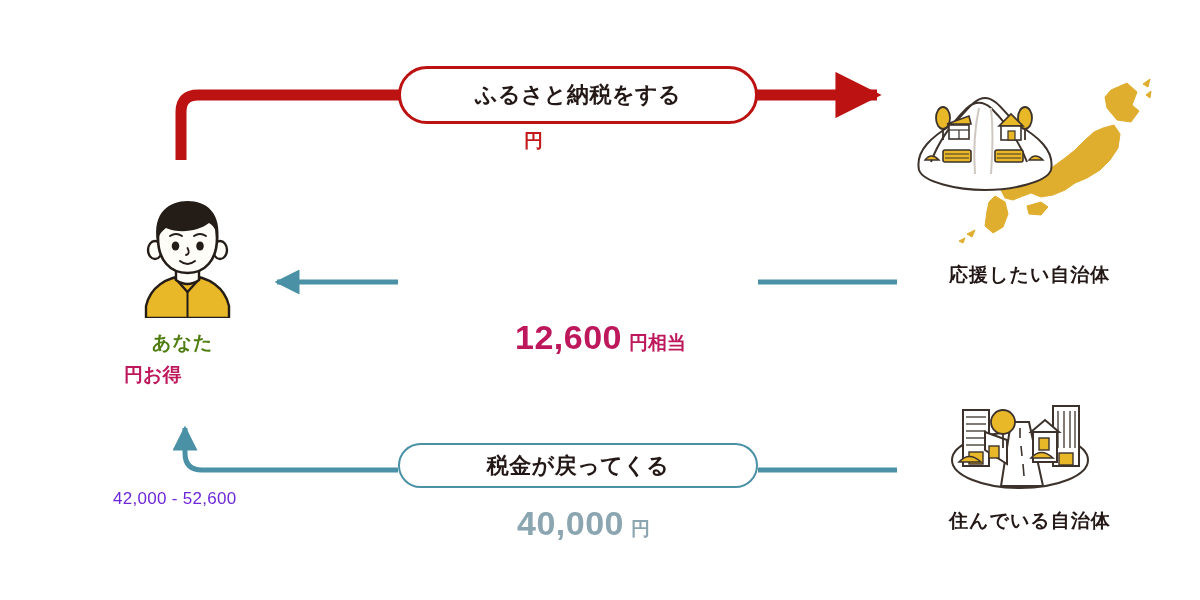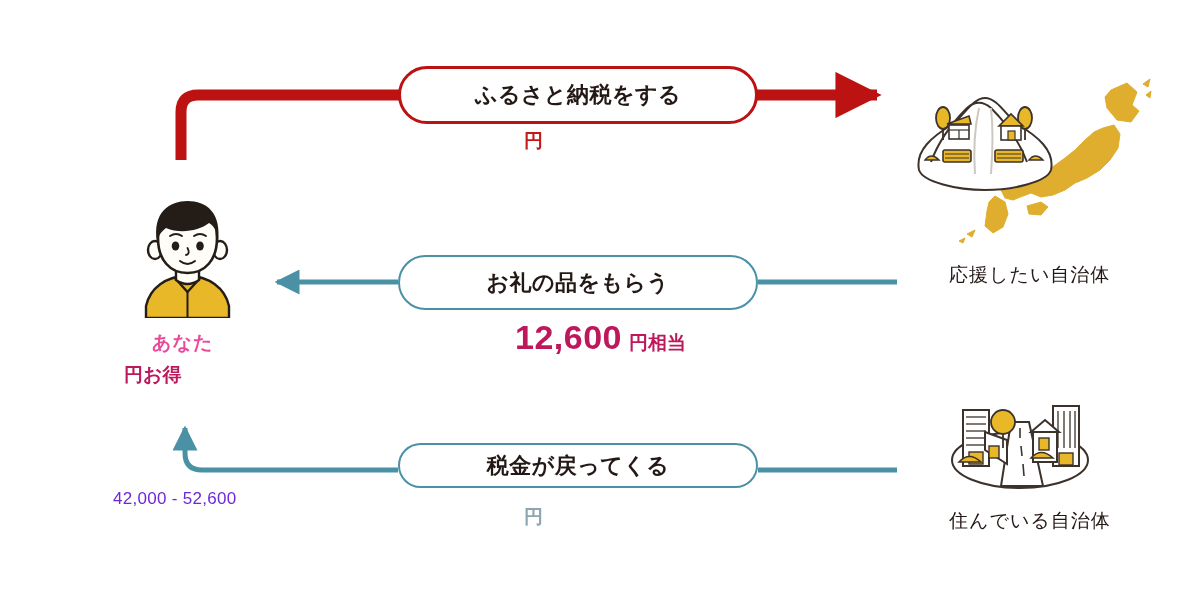--- a/index.html
+++ b/index.html
@@ -43,25 +43,25 @@
     font-size:16px;color:#9fb3bc;letter-spacing:.2px;
   }
   .rangelbl{
     position:absolute;white-space:nowrap;
     font-size:17px;color:#6d28d9;letter-spacing:.3px;
   }
 
   
   .figlabel{
     position:absolute;white-space:nowrap;
-    font-size:19px;font-weight:400;color:#231815;letter-spacing:1px;
+    font-size:19px;font-weight:700;color:#231815;letter-spacing:1px;
   }
   .you-label{
     position:absolute;white-space:nowrap;
-    font-size:19px;font-weight:700;color:#ec4899;letter-spacing:1px;font-family:Liberation Mono, monospace;
+    font-size:19px;font-weight:700;color:#4d7c0f;letter-spacing:1px;font-family:Liberation Mono, monospace;
   }
 </style>
 </head>
 <body>
 
 <div id="stage">
 
   <svg id="wires" viewBox="0 0 1200 600">
     <defs>
       <marker id="arrow-red" viewBox="0 0 10 10" refX="9" refY="5" markerWidth="4.2" markerHeight="4.2" orient="auto-start-reverse">
@@ -82,32 +82,30 @@
     <path d="M398,470 L202,470 Q185,470 185,453 L185,428" fill="none" stroke="#4a91a5" stroke-width="5" marker-end="url(#arrow-teal)"></path>
   </svg>
 
   <div class="pill pill-red" style="left:398px;top:66px;width:360px;height:58px;">
     <span>ふるさと納税をする</span>
   </div>
   <div class="amount amt-red" style="left:517px;top:128px;">
     <span class="unit">円</span>
   </div>
 
-  <div class="pill pill-teal" style="left:398px;top:255px;width:360px;height:55px;">
-    <span>お礼の品をもらう</span>
-  </div>
   <div class="amount amt-teal" style="left:515px;top:318px;">
     <span class="num">12,600</span>
     <span class="unit">円相当</span>
   </div>
 
   <div class="pill pill-teal" style="left:398px;top:443px;width:360px;height:45px;">
     <span>税金が戻ってくる</span>
   </div>
   <div class="amount amt-teal2" style="left:517px;top:504px;">
+    <span class="num">40,000</span>
     <span class="unit">円</span>
   </div>
 
   <div class="abs" style="left:130px;top:200px;width:115px;height:118px;">
     <svg viewBox="0 0 115 118" width="115" height="118">
 
       <path d="M57.5,76 C36,76 20,88 16,106 L16,118 L99,118 L99,106 C95,88 79,76 57.5,76 Z" fill="#e8b828" stroke="#241c16" stroke-width="2.4"></path>
 
       <path d="M44,77 L57.5,92 L71,77" fill="none" stroke="#241c16" stroke-width="2.4" stroke-linejoin="round"></path>
       <path d="M57.5,92 L57.5,118" fill="none" stroke="#241c16" stroke-width="2"></path>

